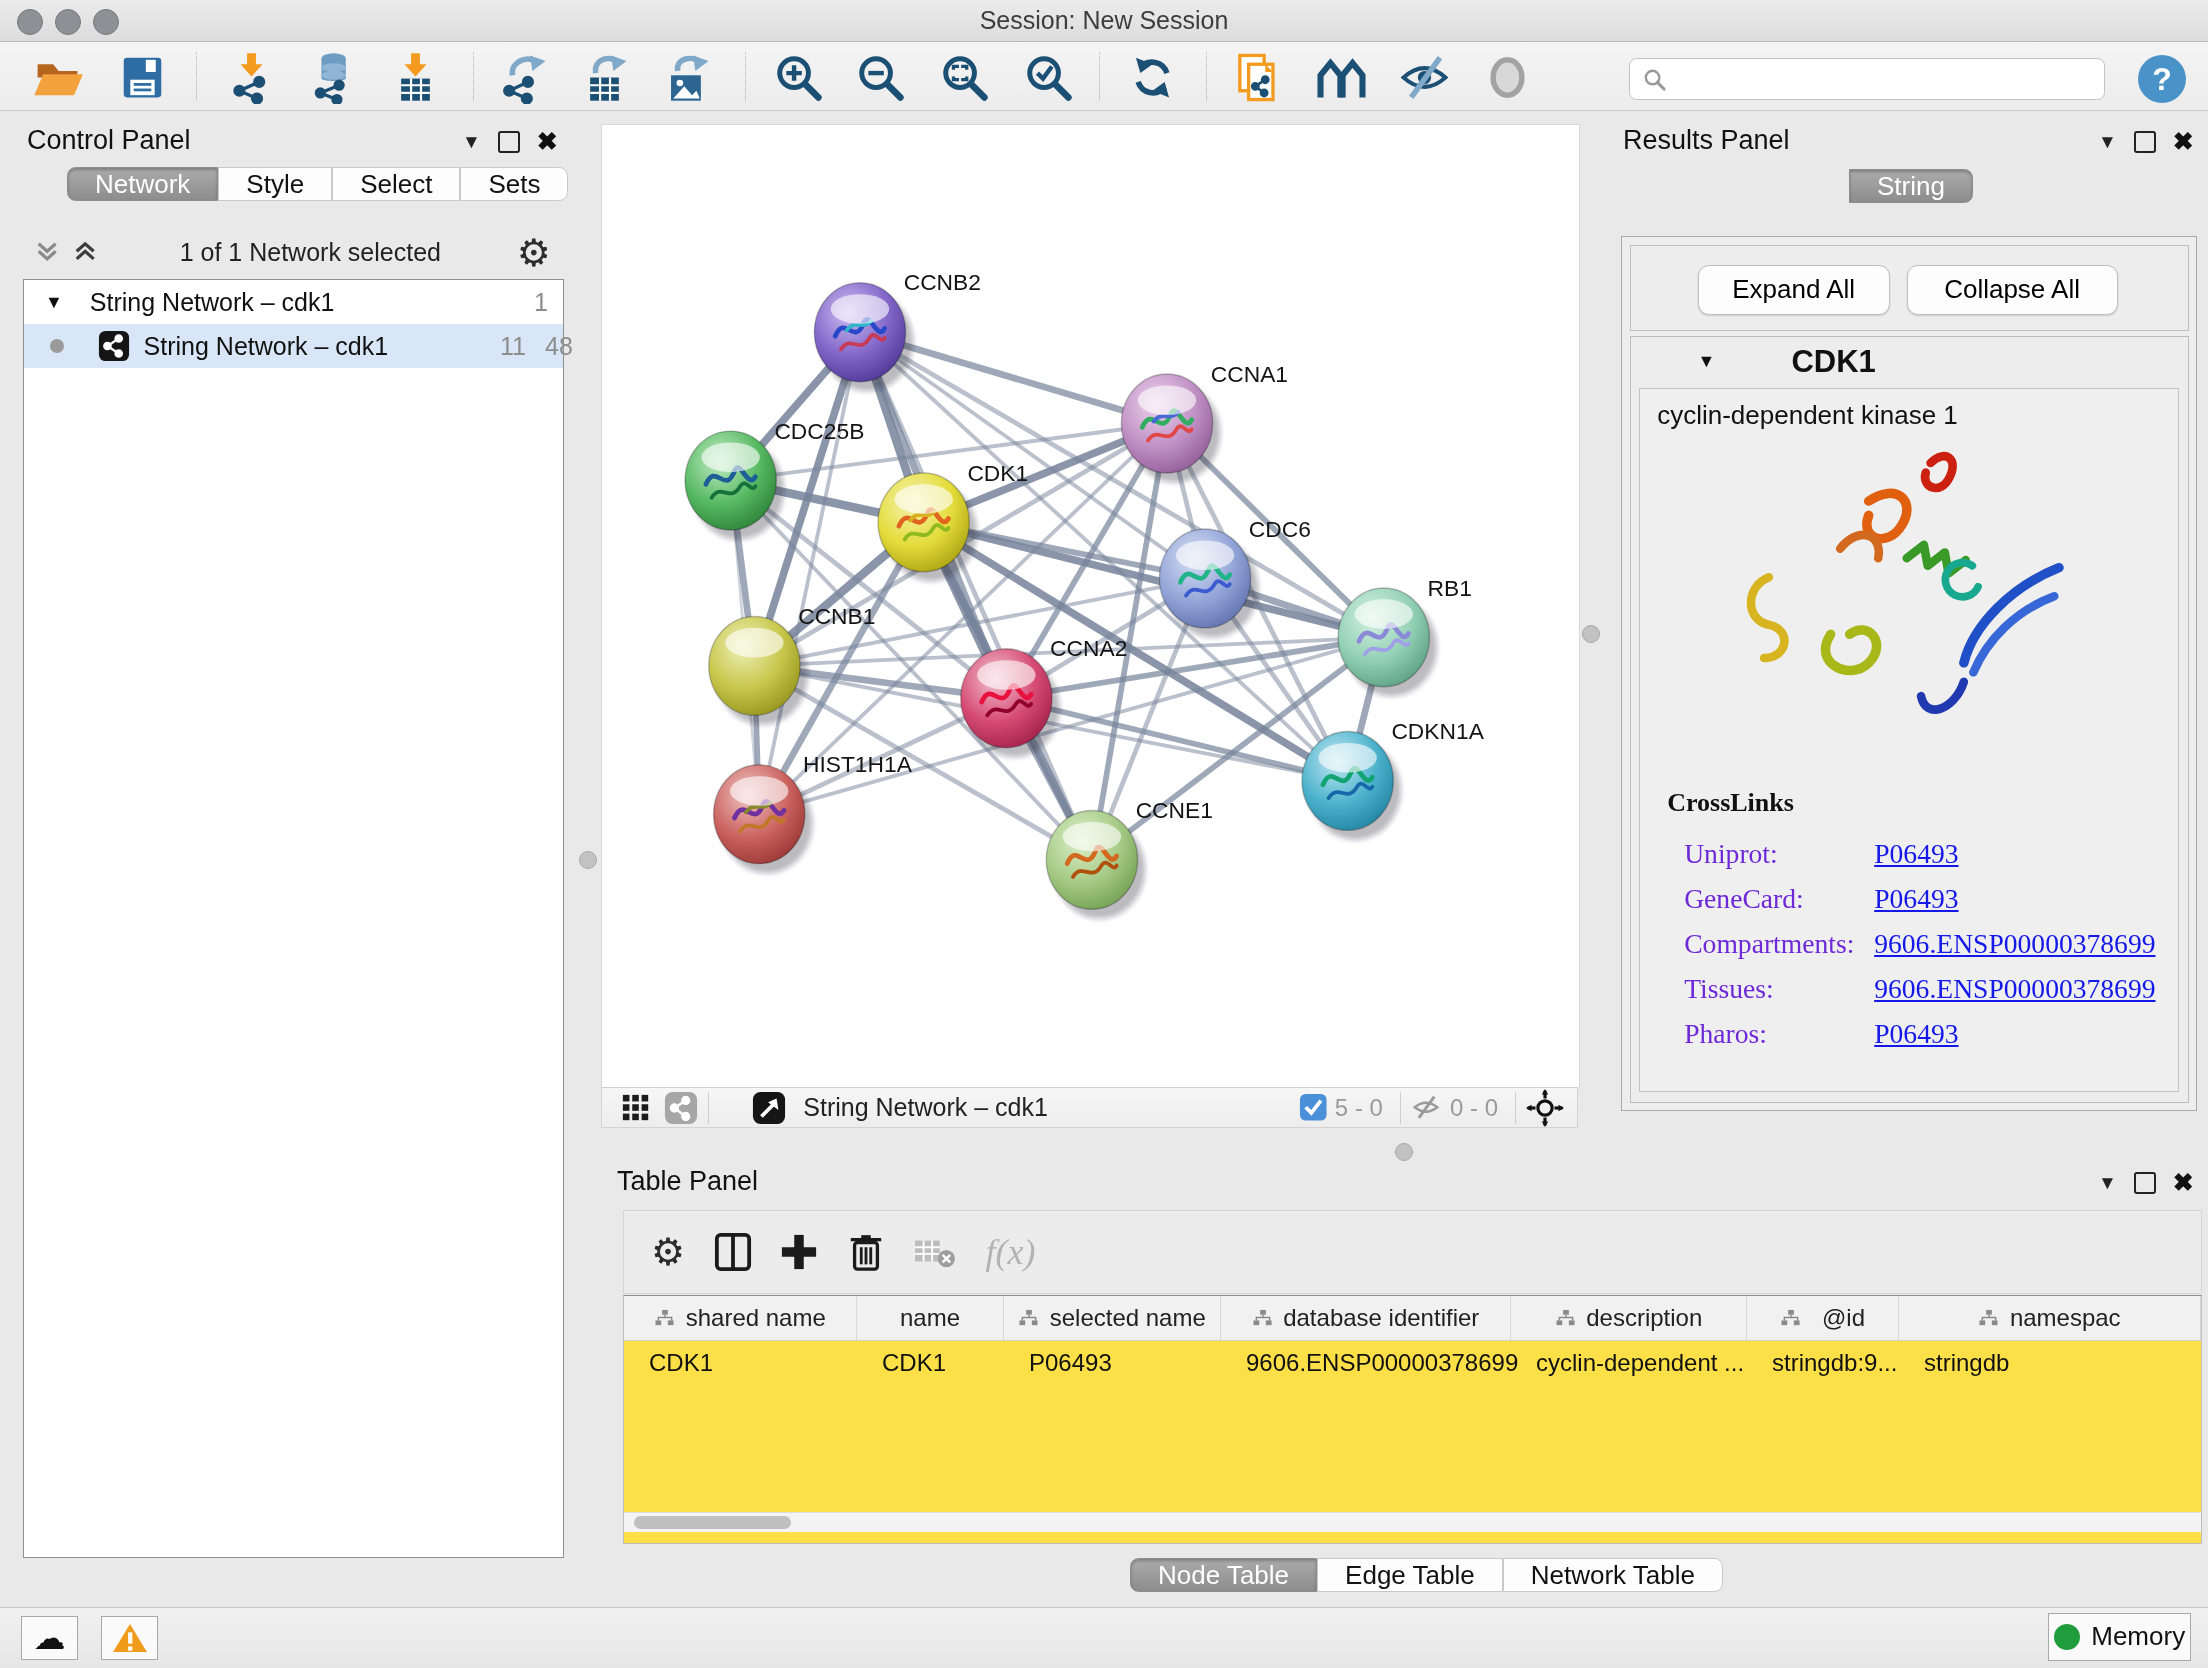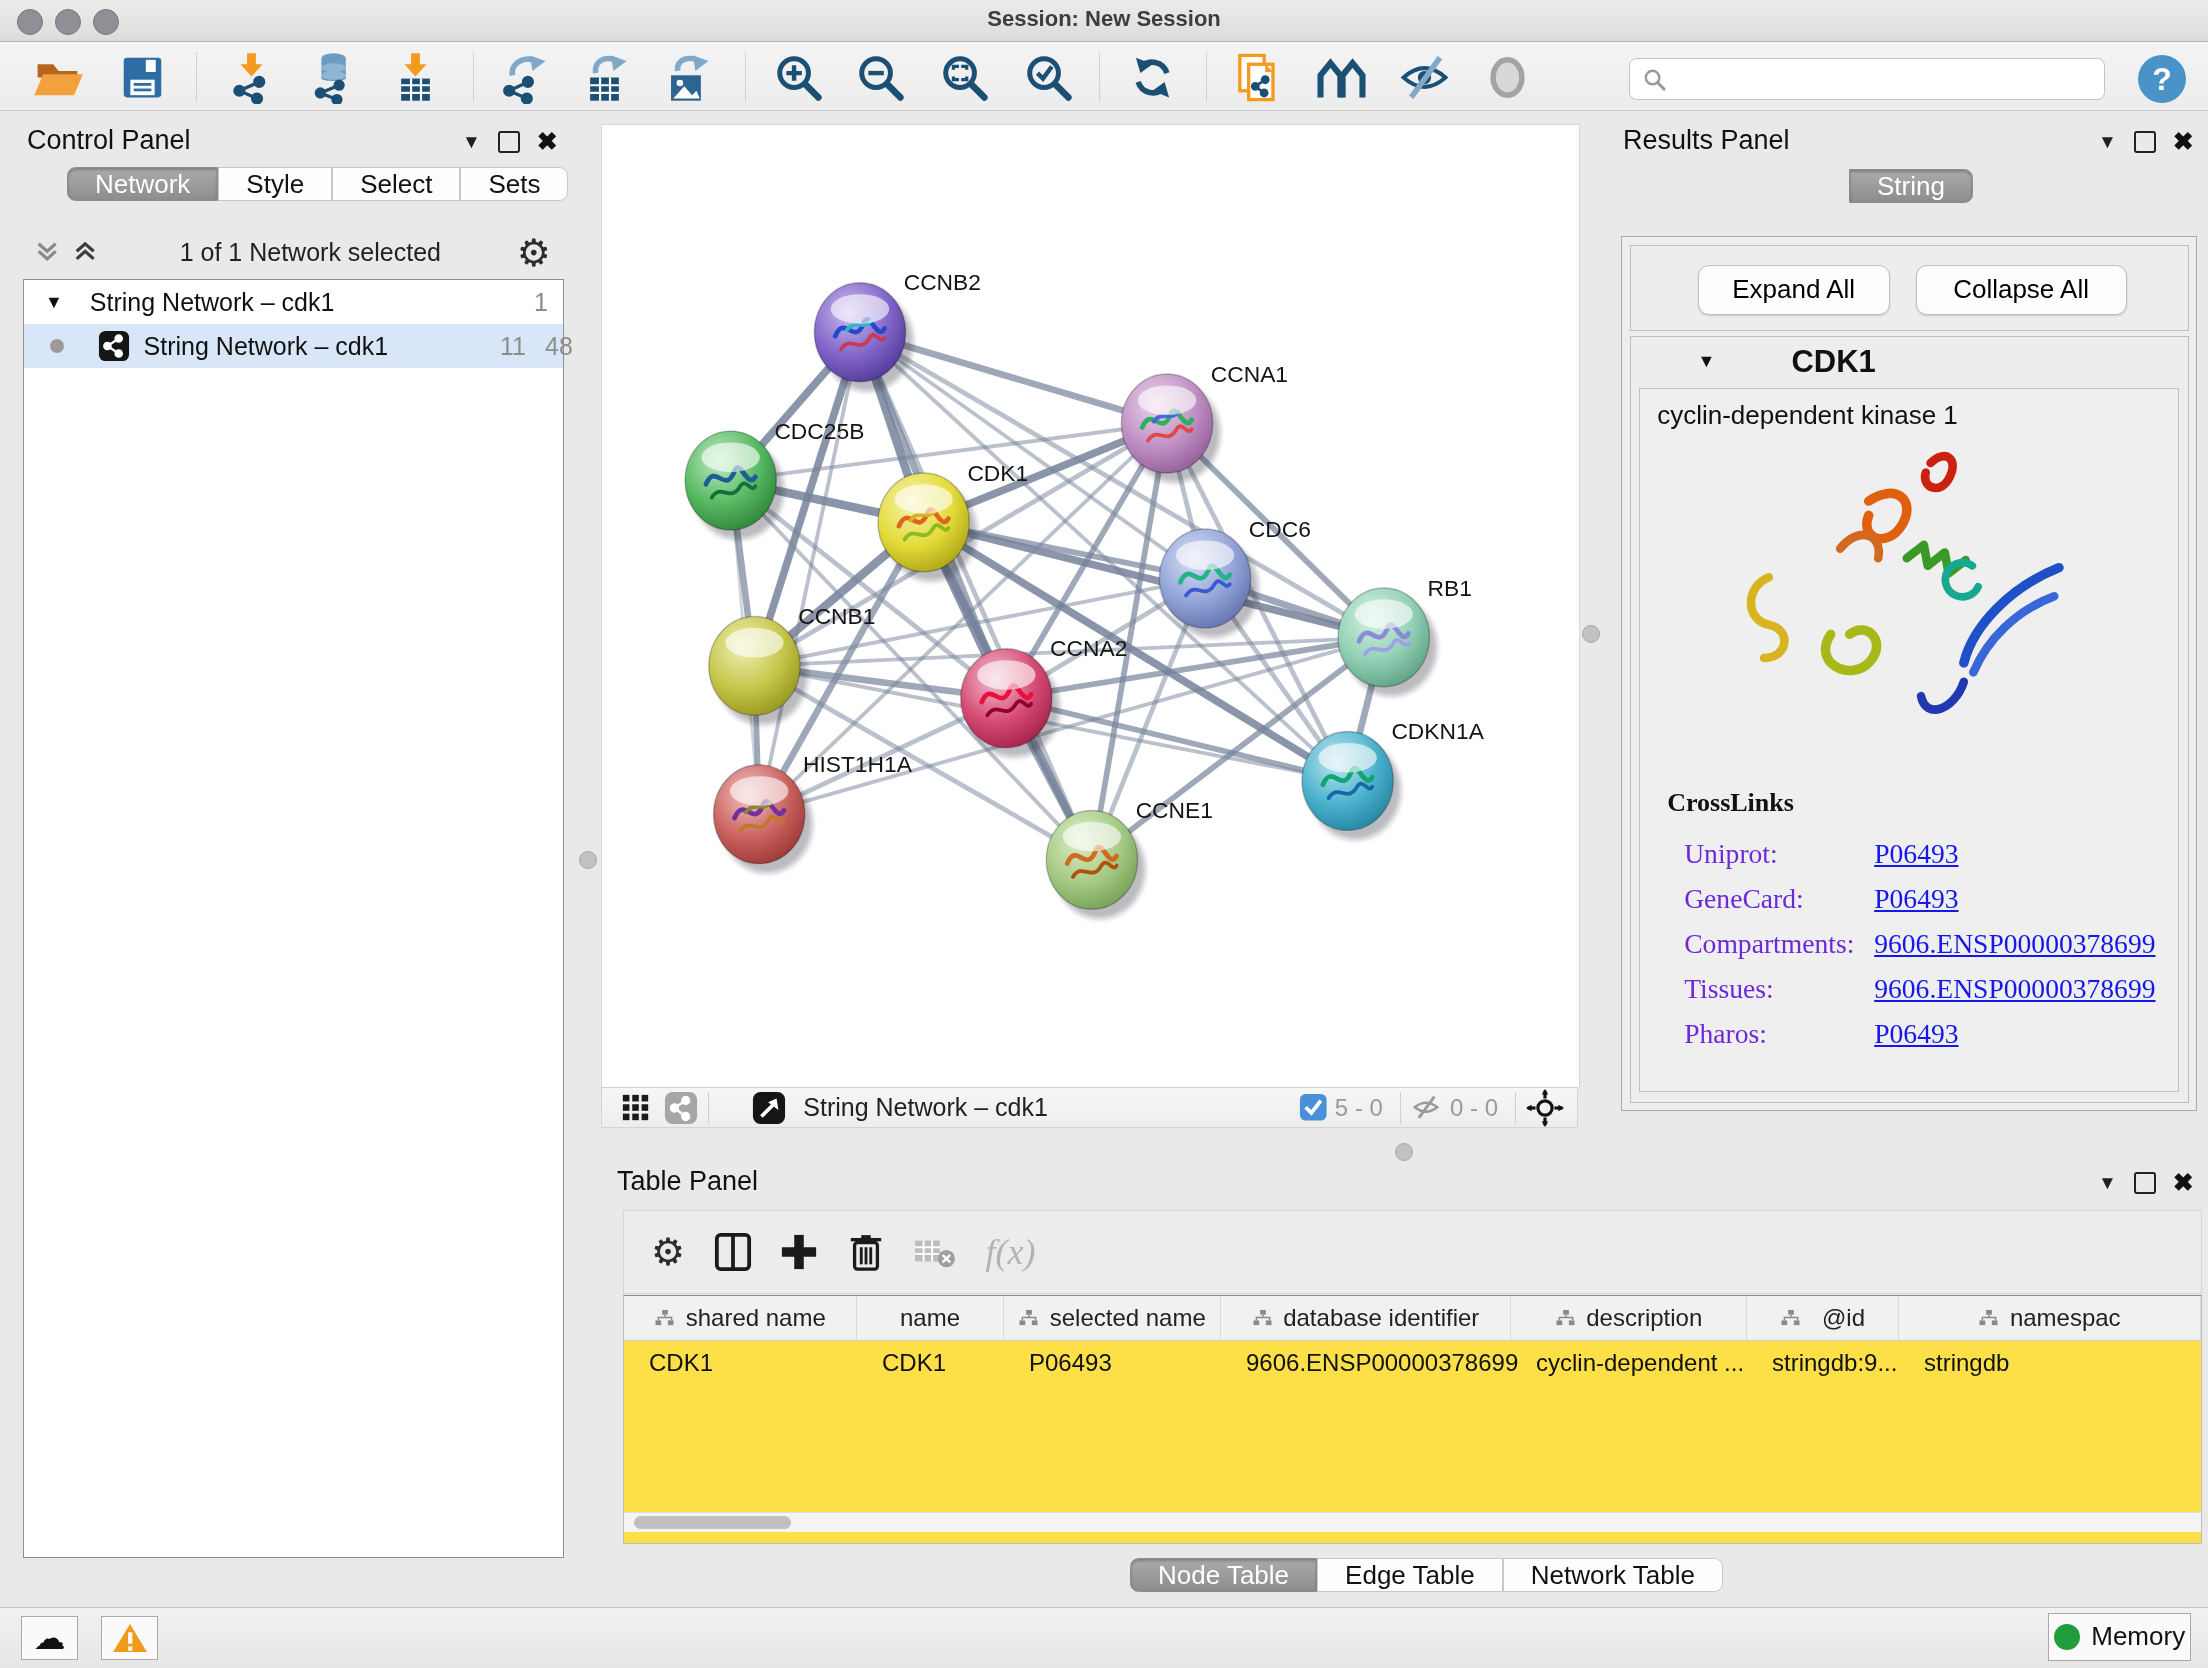--- a/index.html
+++ b/index.html
@@ -1,21 +1,21 @@
 <!DOCTYPE html>
 <html style="font-size:15px"><head>
 <meta charset="utf-8">
 <style>
   html,body{margin:0;padding:0;}
   body{width:2208px;height:1668px;background:#e9e9e9;font-family:"Liberation Sans",sans-serif;position:relative;overflow:hidden;-webkit-font-smoothing:antialiased;}
   .abs{position:absolute;}
   
   .titlebar{position:absolute;left:0;top:0;width:2208px;height:41px;background:linear-gradient(#ececec,#dcdcdc);border-bottom:1px solid #b6b6b6;}
   .tlight{position:absolute;top:8.6px;width:24px;height:24px;border-radius:50%;background:#8f9095;border:1px solid #77777c;}
-  .wintitle{position:absolute;left:0;right:0;top:5.7px;text-align:center;font-size:22px;font-weight:700;color:#3d3d3d;}
+  .wintitle{position:absolute;left:0;right:0;top:5.7px;text-align:center;font-size:25px;font-weight:400;color:#3d3d3d;}
   
   .toolbar{position:absolute;left:0;top:42px;width:2208px;height:68px;background:linear-gradient(#f4f4f4,#ececec);border-bottom:1px solid #c9c9c9;}
   .tb{position:absolute;top:5.7px;width:61px;height:59px;display:flex;align-items:center;justify-content:center;border-radius:7.6px;}
   .tbsep{position:absolute;top:9.5px;width:0;height:49px;border-left:1.9px dotted #b4b4b4;}
   .searchbox{position:absolute;left:1629px;top:16px;width:476px;height:42px;background:#fff;border:1px solid #c2c2c2;border-radius:7.6px;display:flex;align-items:center;padding-left:11.4px;box-sizing:border-box;}
   .searchbox input{border:none;outline:none;font-size:25px;width:399px;background:transparent;font-family:"Liberation Sans",sans-serif;}
   .helpbtn{position:absolute;left:2138px;top:13.3px;width:48px;height:48px;border-radius:50%;background:#4a93c8;color:#fff;font-size:32px;font-weight:bold;display:flex;align-items:center;justify-content:center;}
   
   .ptitle{font-size:27px;color:#111;}
   .pctrl{display:flex;align-items:center;gap:17px;}
@@ -572,21 +572,21 @@
   <span class="pcollapse">▼</span>
   <span class="pfloat"></span>
   <span class="pclose">✖</span>
 </div>
 <div class="rp-tab abs">
   <div class="tab first last active">String</div>
 </div>
 <div class="rp-outer">
   <div class="rp-btnbox">
     <div class="rp-btn" style="left:67px;width:190px">Expand All</div>
-    <div class="rp-btn" style="left:285px;width:209px">Collapse All</div>
+    <div class="rp-btn" style="left:276px;width:209px">Collapse All</div>
   </div>
   <div class="rp-secbox">
     <div class="rp-sechdr">
       <span class="tri" style="margin-left:67px">▼</span>
       <span style="margin-left:76px;font-size:31px;font-weight:bold;color:#111">CDK1</span>
     </div>
     <div class="rp-inner">
       <div class="rp-desc">cyclin-dependent kinase 1</div>
       <svg width="352" height="314" style="position:absolute;left:86px;top:55px" viewBox="0 0 370 330">
         <path d="M215 20 C230 5 245 15 235 35 C225 55 205 45 210 30" stroke="#cc2010" stroke-width="9" fill="none" stroke-linecap="round"></path>

